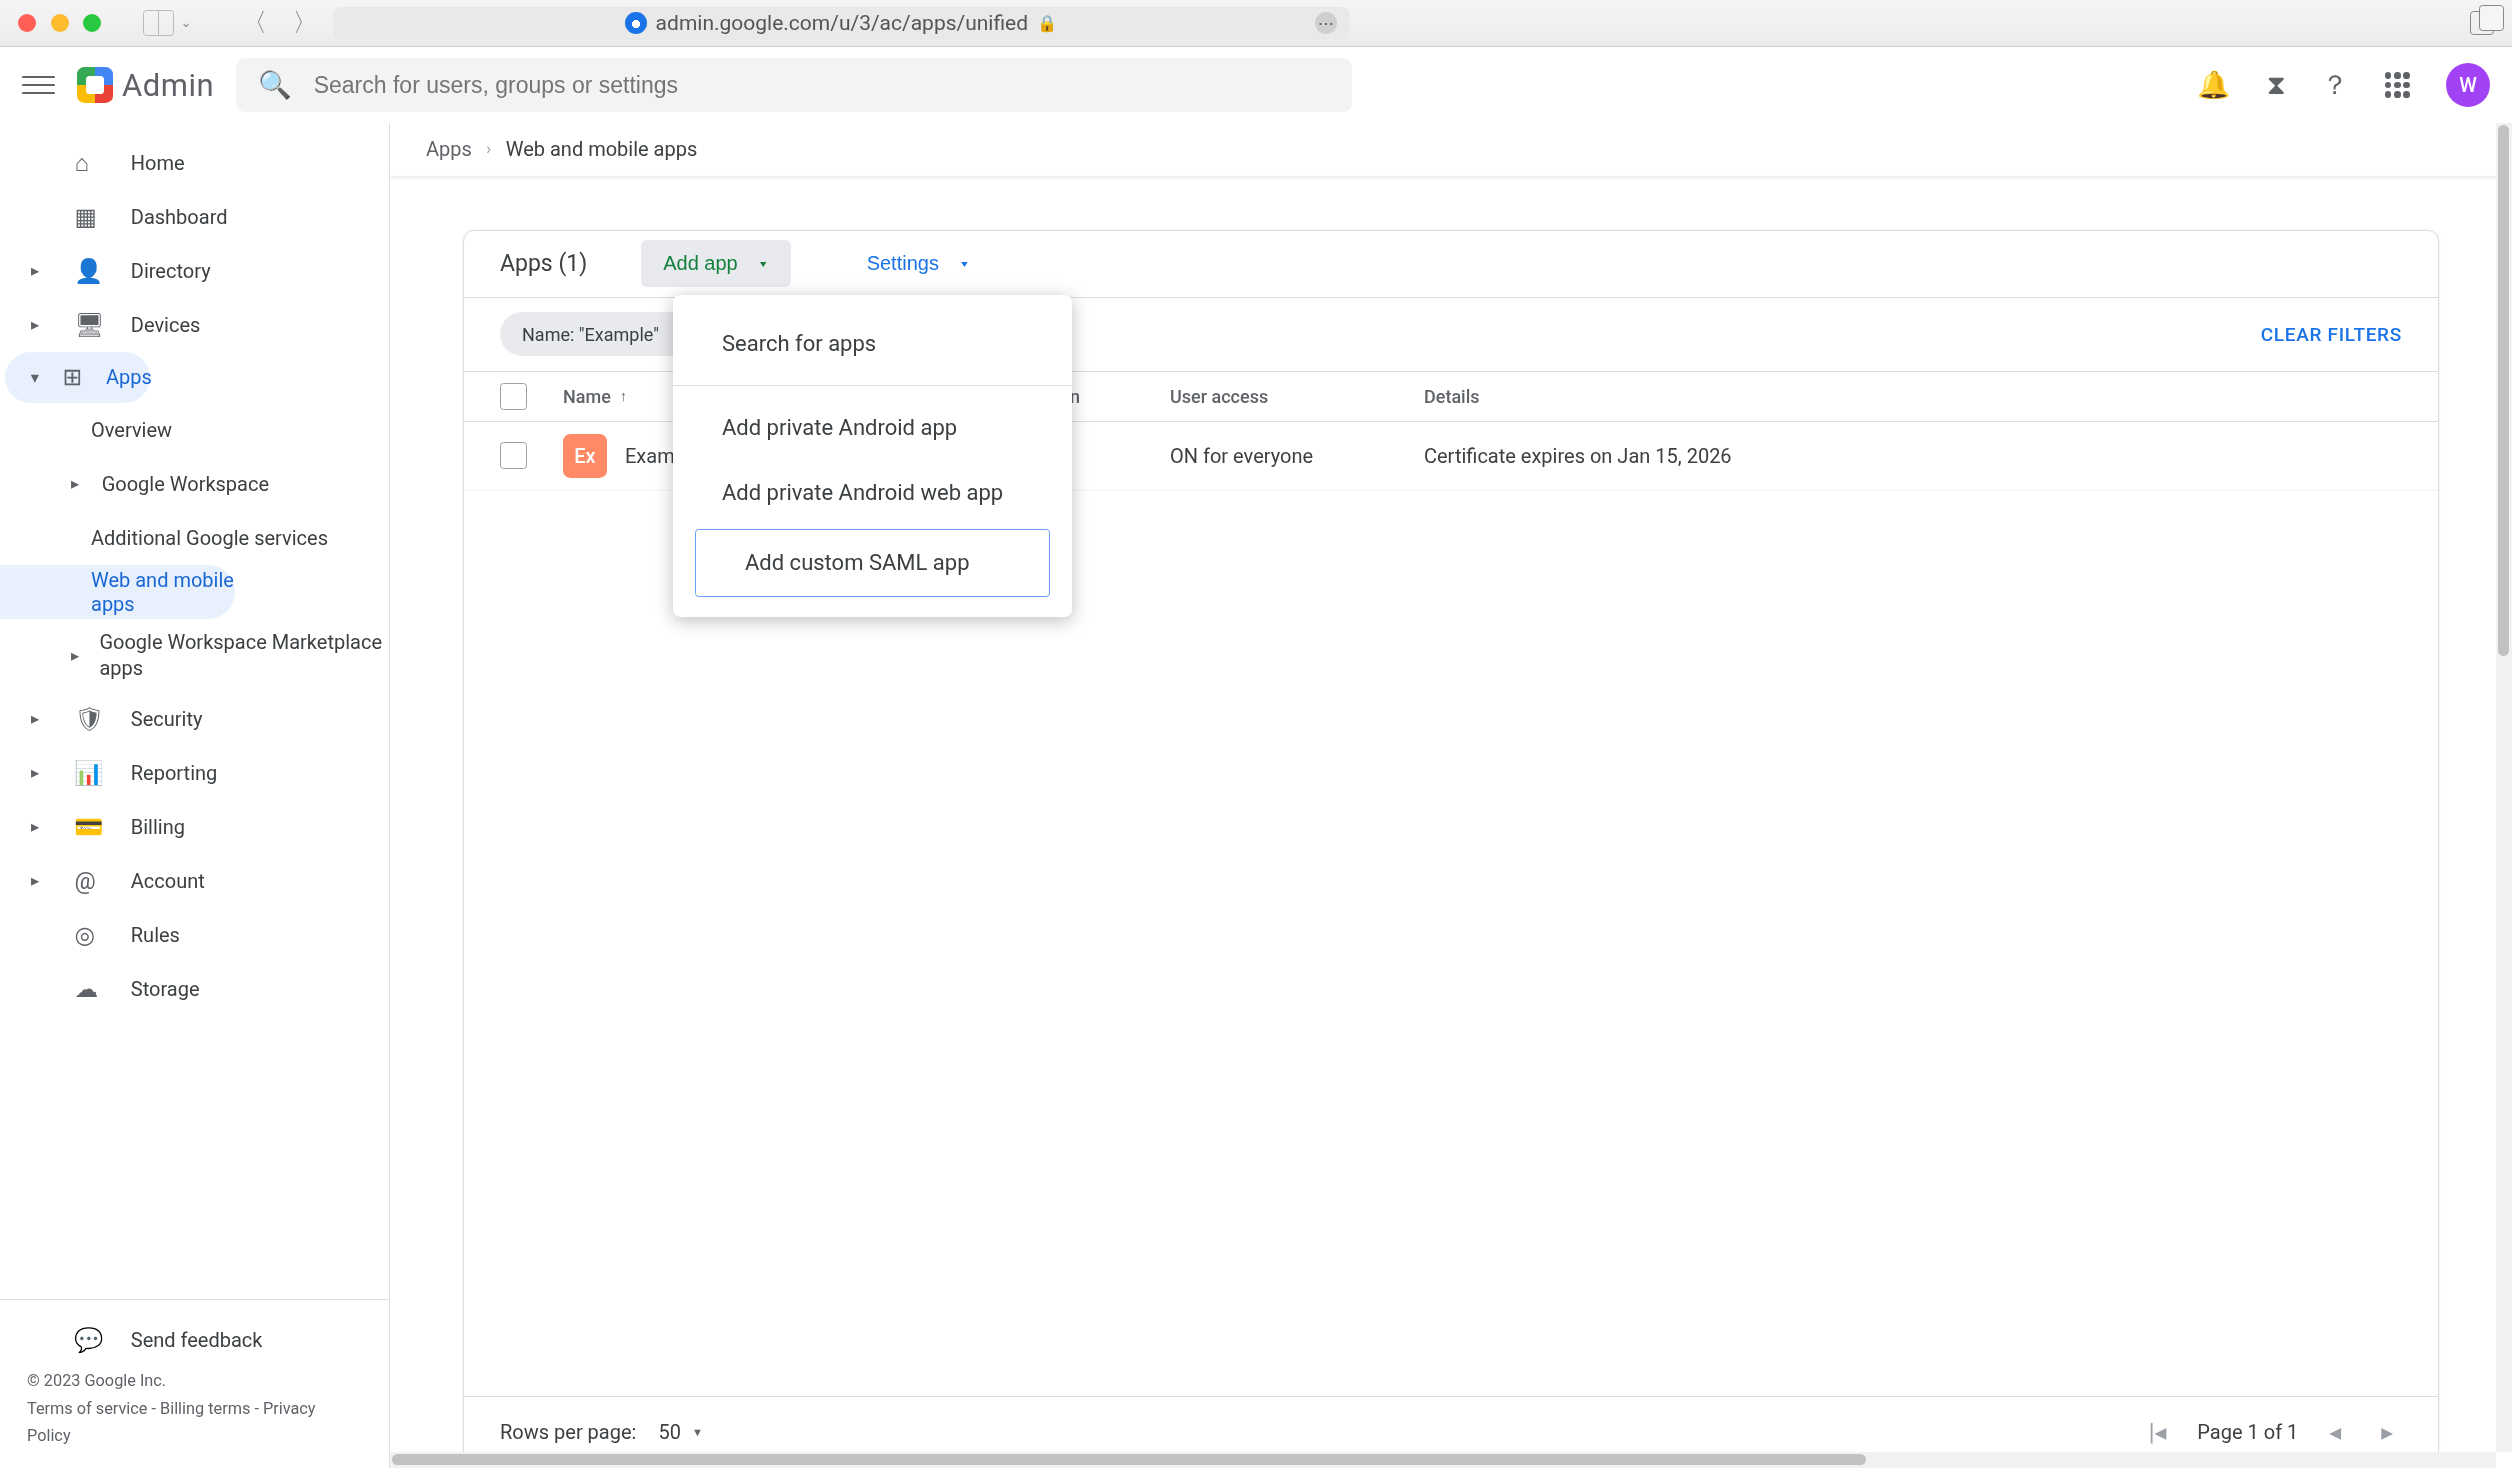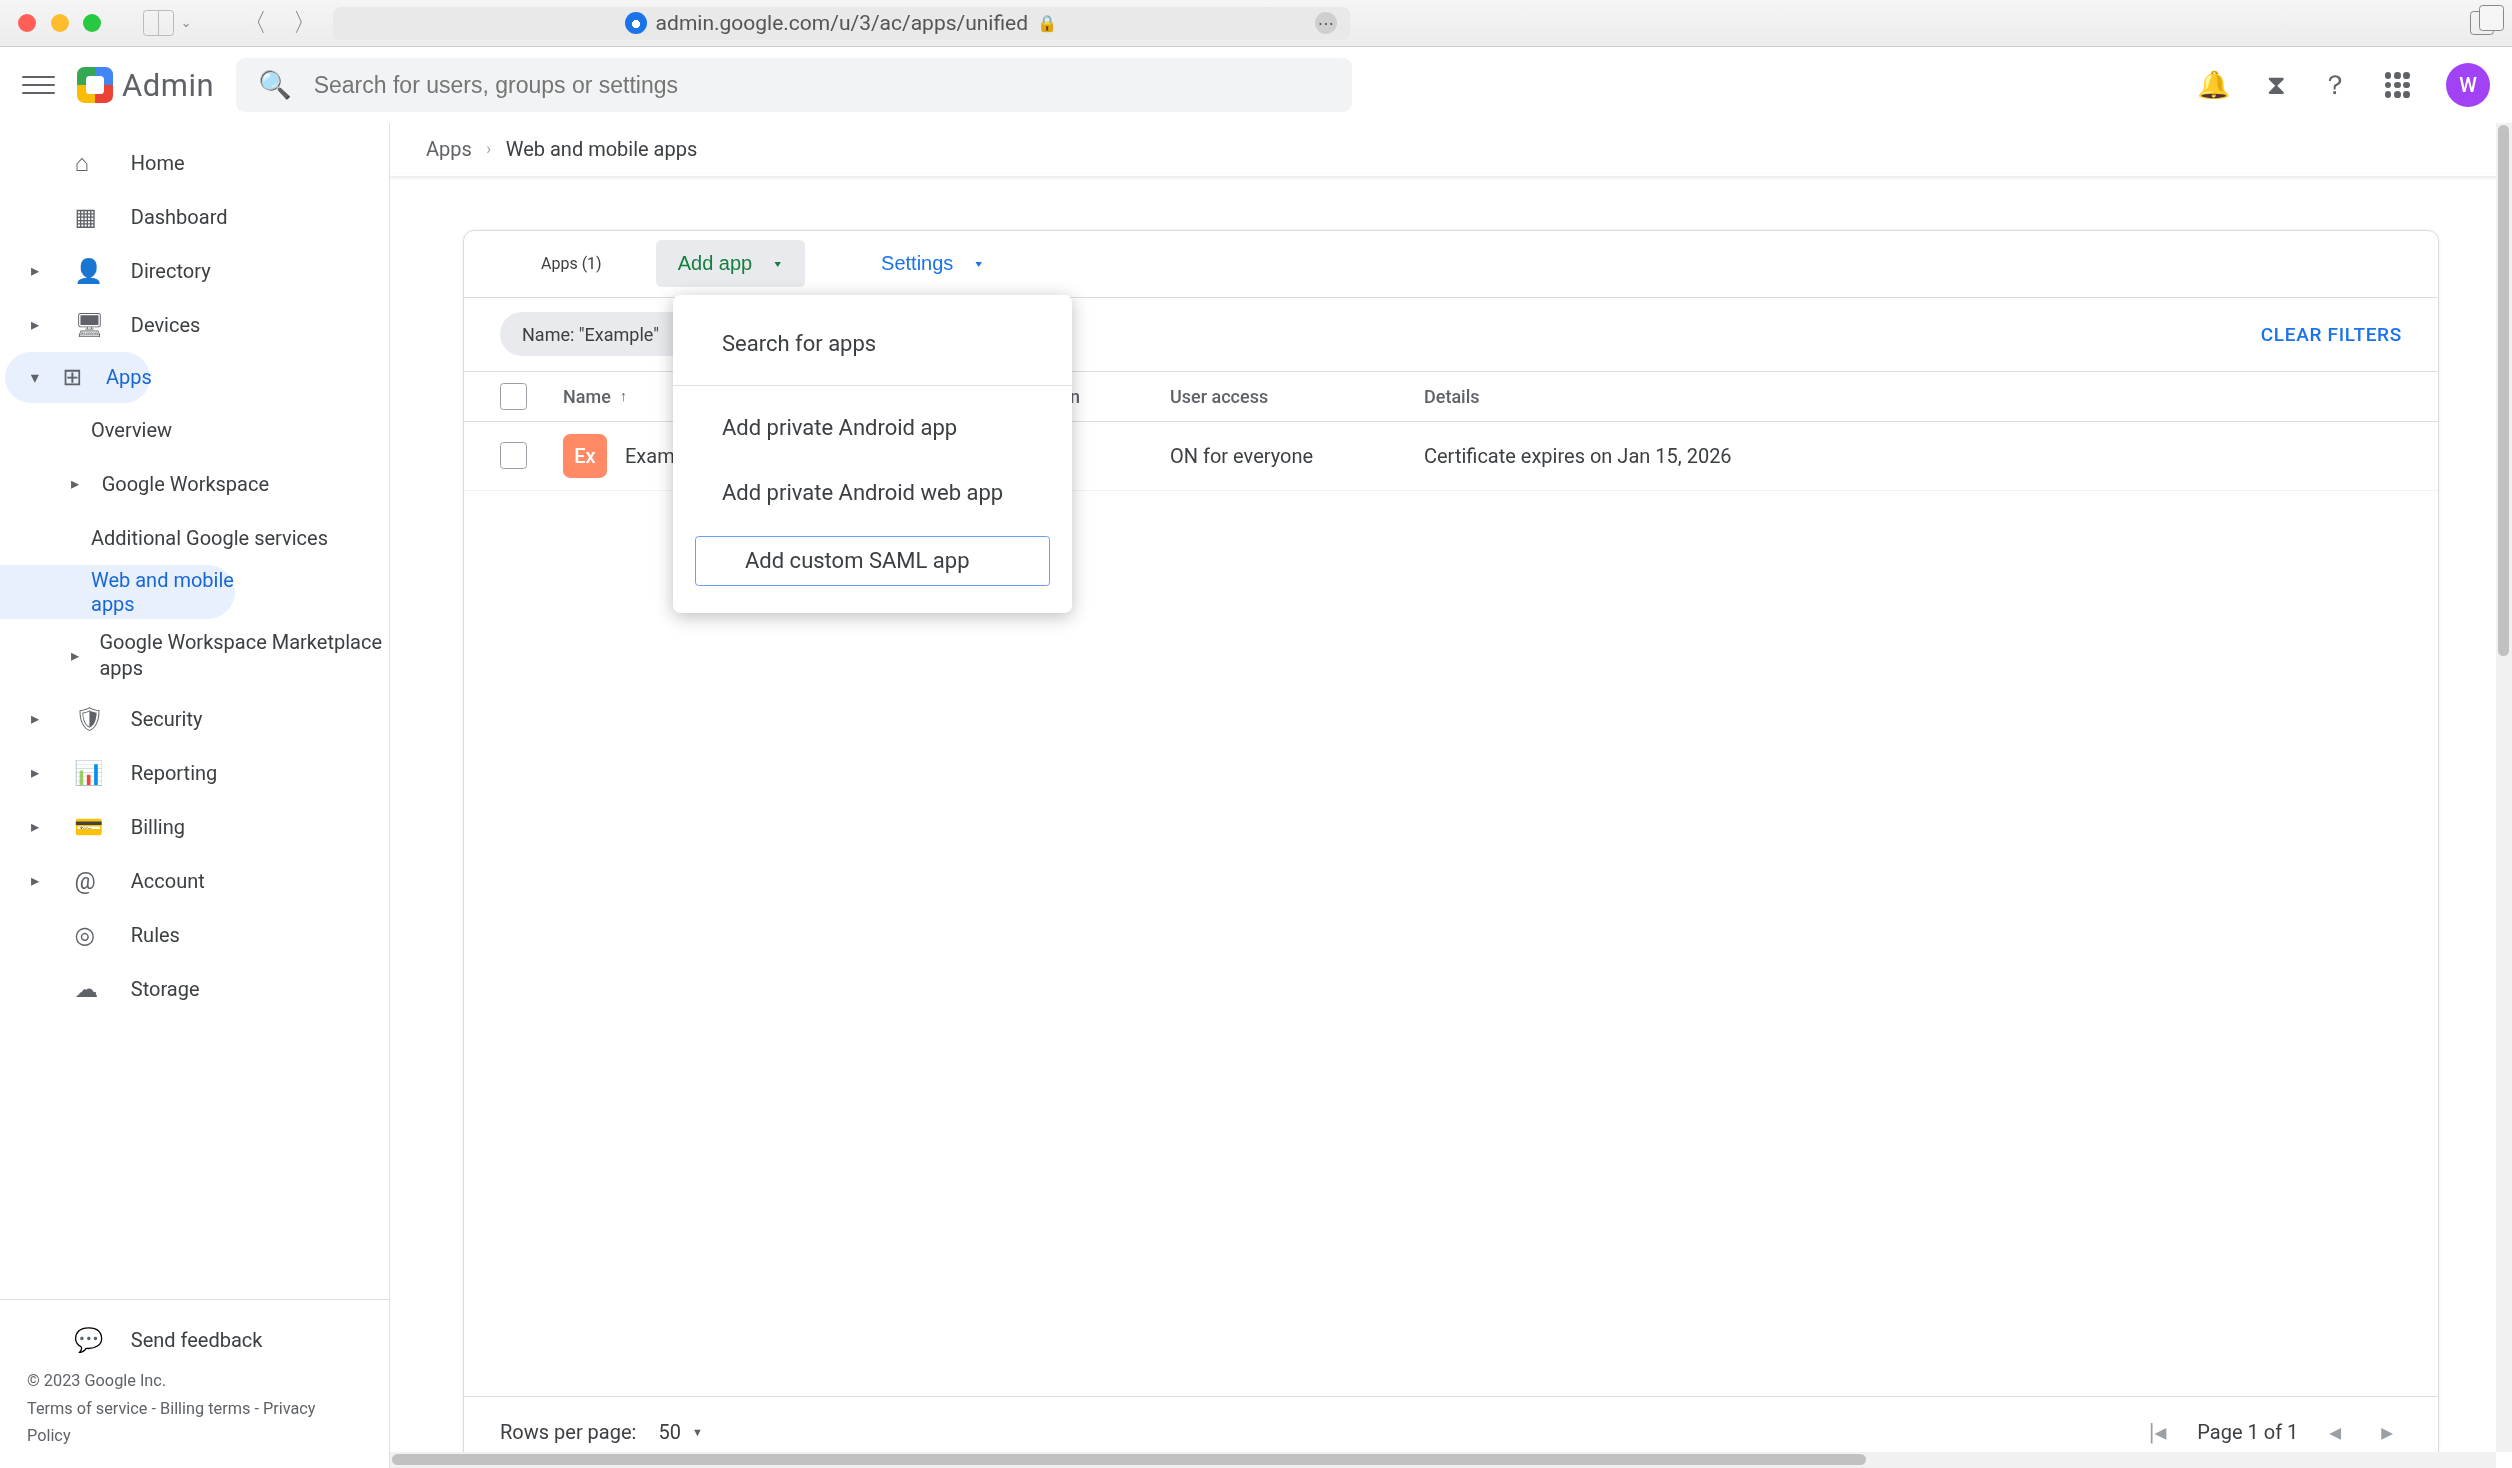--- a/index.html
+++ b/index.html
@@ -61,21 +61,21 @@
 
   
   .main { flex:1; position:relative; background:#fff; display:flex; flex-direction:column; }
   .breadcrumb-bar { height:51px; display:flex; align-items:center; padding:0 36px; gap:14.5px; font-size:20px; color:#5f6368;}
   .breadcrumb-bar .bc-sep { color:#9aa0a6; font-size:16.3px;}
   .breadcrumb-bar .bc-last{ color:#3c4043;}
   .bc-shadow { height:1.8px; box-shadow: 0 1.8px 3.6px rgba(0,0,0,0.15); }
   .content-pad { padding: 54px 73px 0 73px; flex:1; display:flex; min-height:0;}
   .card { flex:1; border:0.9px solid #dadce0; border-radius:11px; display:flex; flex-direction:column; box-shadow: 0 0.9px 2.7px rgba(60,64,67,0.12); overflow:visible; min-height:0;}
   .card-header-row { display:flex; align-items:center; height:67px; padding:0 36px; gap:54px; border-bottom:0.9px solid #dadce0;}
-  .card-title { font-size:16px; color:#3c4043;margin-left:41px;}
+  .card-title { font-size:23px; color:#3c4043;}
   .btn { height:47px; border-radius:5.4px; display:flex; align-items:center; gap:11px; font-size:20px; font-weight:500; padding:0 22px; cursor:pointer; border:none;}
   .btn.primary { background:#e8eaed; color:#15803d;}
   .btn.text { background:transparent; color:#1a73e8;}
   .caret-down::after{content:"▼"; font-size:11px; margin-left:9px; transform:scaleY(0.8);}
   .filters-row { display:flex; align-items:center; padding:14.5px 36px; gap:18px;}
   .chip { background:#e8eaed; border-radius:22px; height:44px; display:flex; align-items:center; padding:0 22px 0 22px; gap:12.7px; font-size:18px; color:#3c4043;}
   .chip .x { font-size:16.3px; color:#5f6368; margin-left:5.4px;}
   .clear-btn { margin-left:auto; color:#1a73e8; font-size:19px; font-weight:500; letter-spacing:0.7px;}
   .table-head { display:flex; align-items:center; height:51px; padding:0 36px; gap:36px; border-top:0.9px solid #dadce0; border-bottom:0.9px solid #dadce0; font-size:18px; color:#5f6368; font-weight:500;}
   .th-check { width:27px;}
@@ -89,21 +89,21 @@
   .head-check { width:27px; height:27px; border:1.8px solid #9aa0a6; border-radius:3.6px;}
   .app-icon { width:44px; height:44px; border-radius:7.3px; background:#ff8a65; color:#fff; display:flex; align-items:center; justify-content:center; font-size:20px; font-weight:500;}
   .td-name { flex:0 0 363px; display:flex; align-items:center; gap:18px;}
   .td-auth { flex:0 0 172px;}
   .td-user { flex:0 0 218px;}
   .td-det { flex:1;}
 
   
   .dropdown { position:absolute; top:64px; left:209px; width:399px; background:#fff; border-radius:7.3px; box-shadow:0 3.6px 18px rgba(0,0,0,0.25); padding:16.3px 0; display:flex; flex-direction:column; z-index:50;}
   .dd-item { height:65px; display:flex; align-items:center; padding:0 49px; font-size:22px; color:#3c4043;}
-  .dd-item.highlight { margin:11px 22px; border:1.8px solid #699cff; border-radius:3.6px; height:50px;}
+  .dd-item.highlight { margin:4px 22px; border:1.8px solid #699cff; border-radius:3.6px; height:68px;}
   .dd-divider { height:0.9px; background:#e0e0e0; margin:9px 0;}
 
   
   .pager { height:71px; border-top:0.9px solid #dadce0; display:flex; align-items:center; padding:0 36px; font-size:20px; color:#3c4043; gap:22px; margin-top:auto;}
   .pager-spacer{ flex:1;}
   .pager .pg-btn { color:#9aa0a6; font-size:23.6px; padding:0 9px;}
   .rows-sel { display:flex; align-items:center; gap:11px;}
   .rows-sel::after{ content:"▼"; font-size:11px; color:#5f6368;}
 
   .checkbox-ph{ width:27px;}

